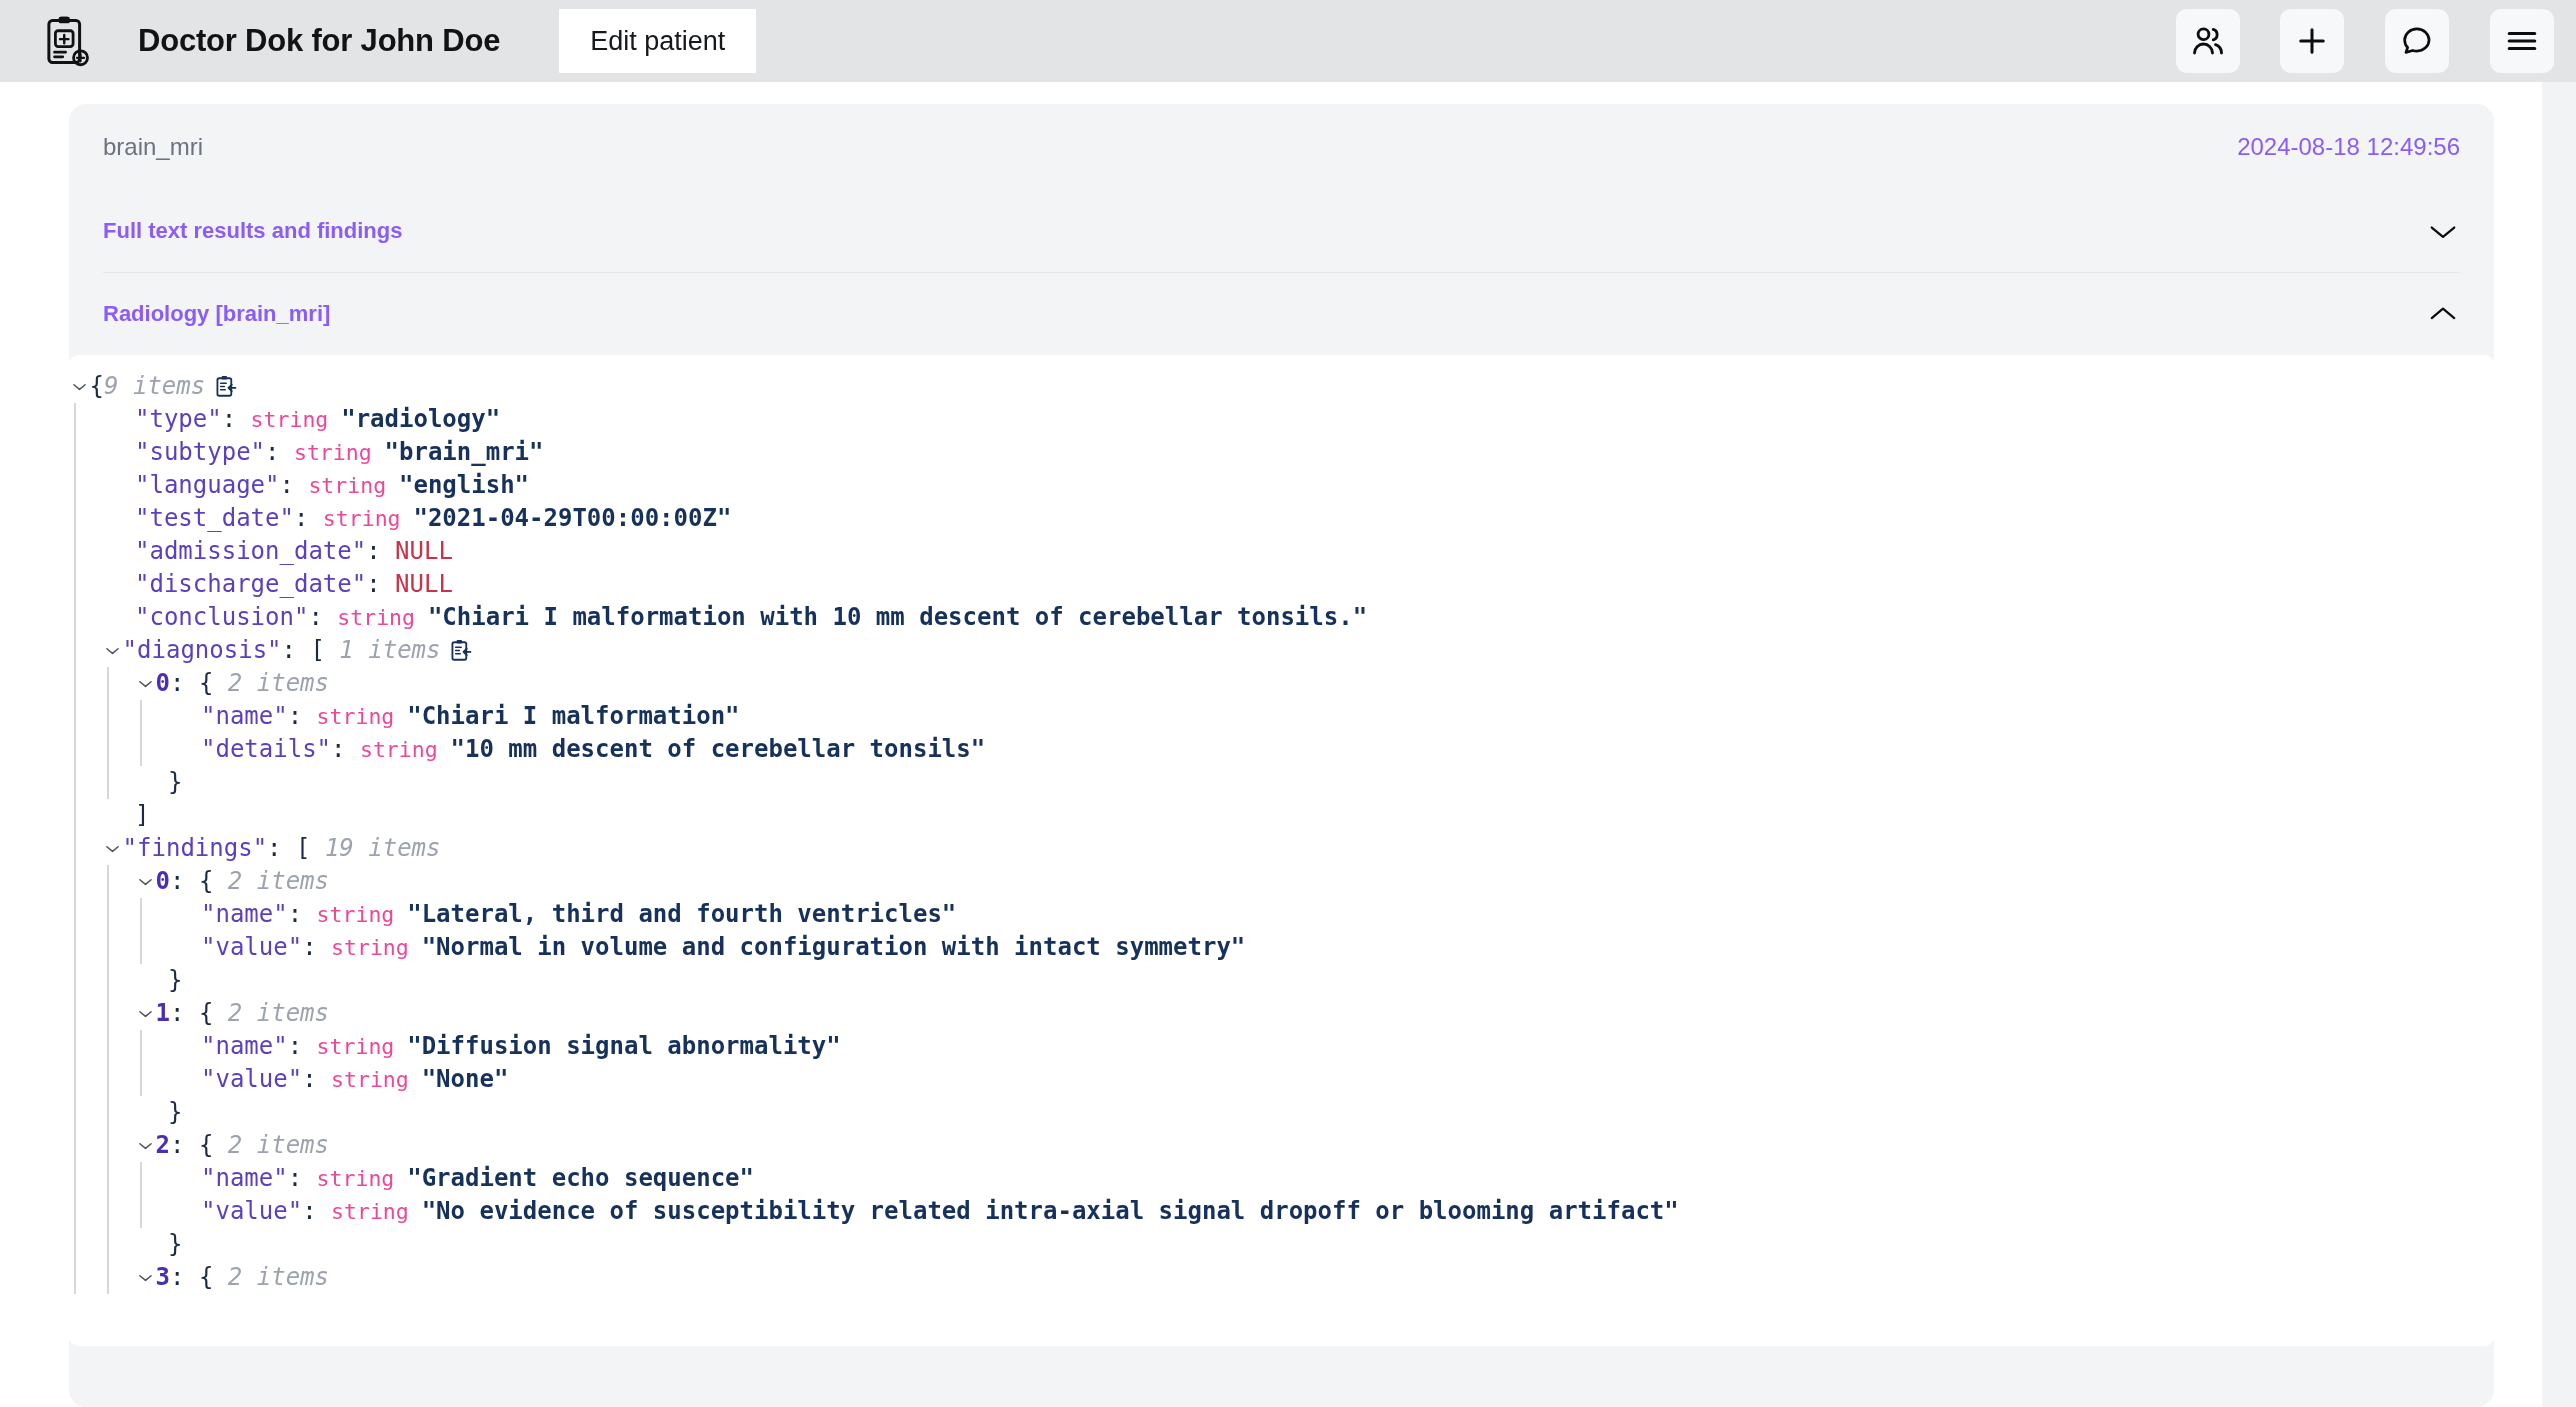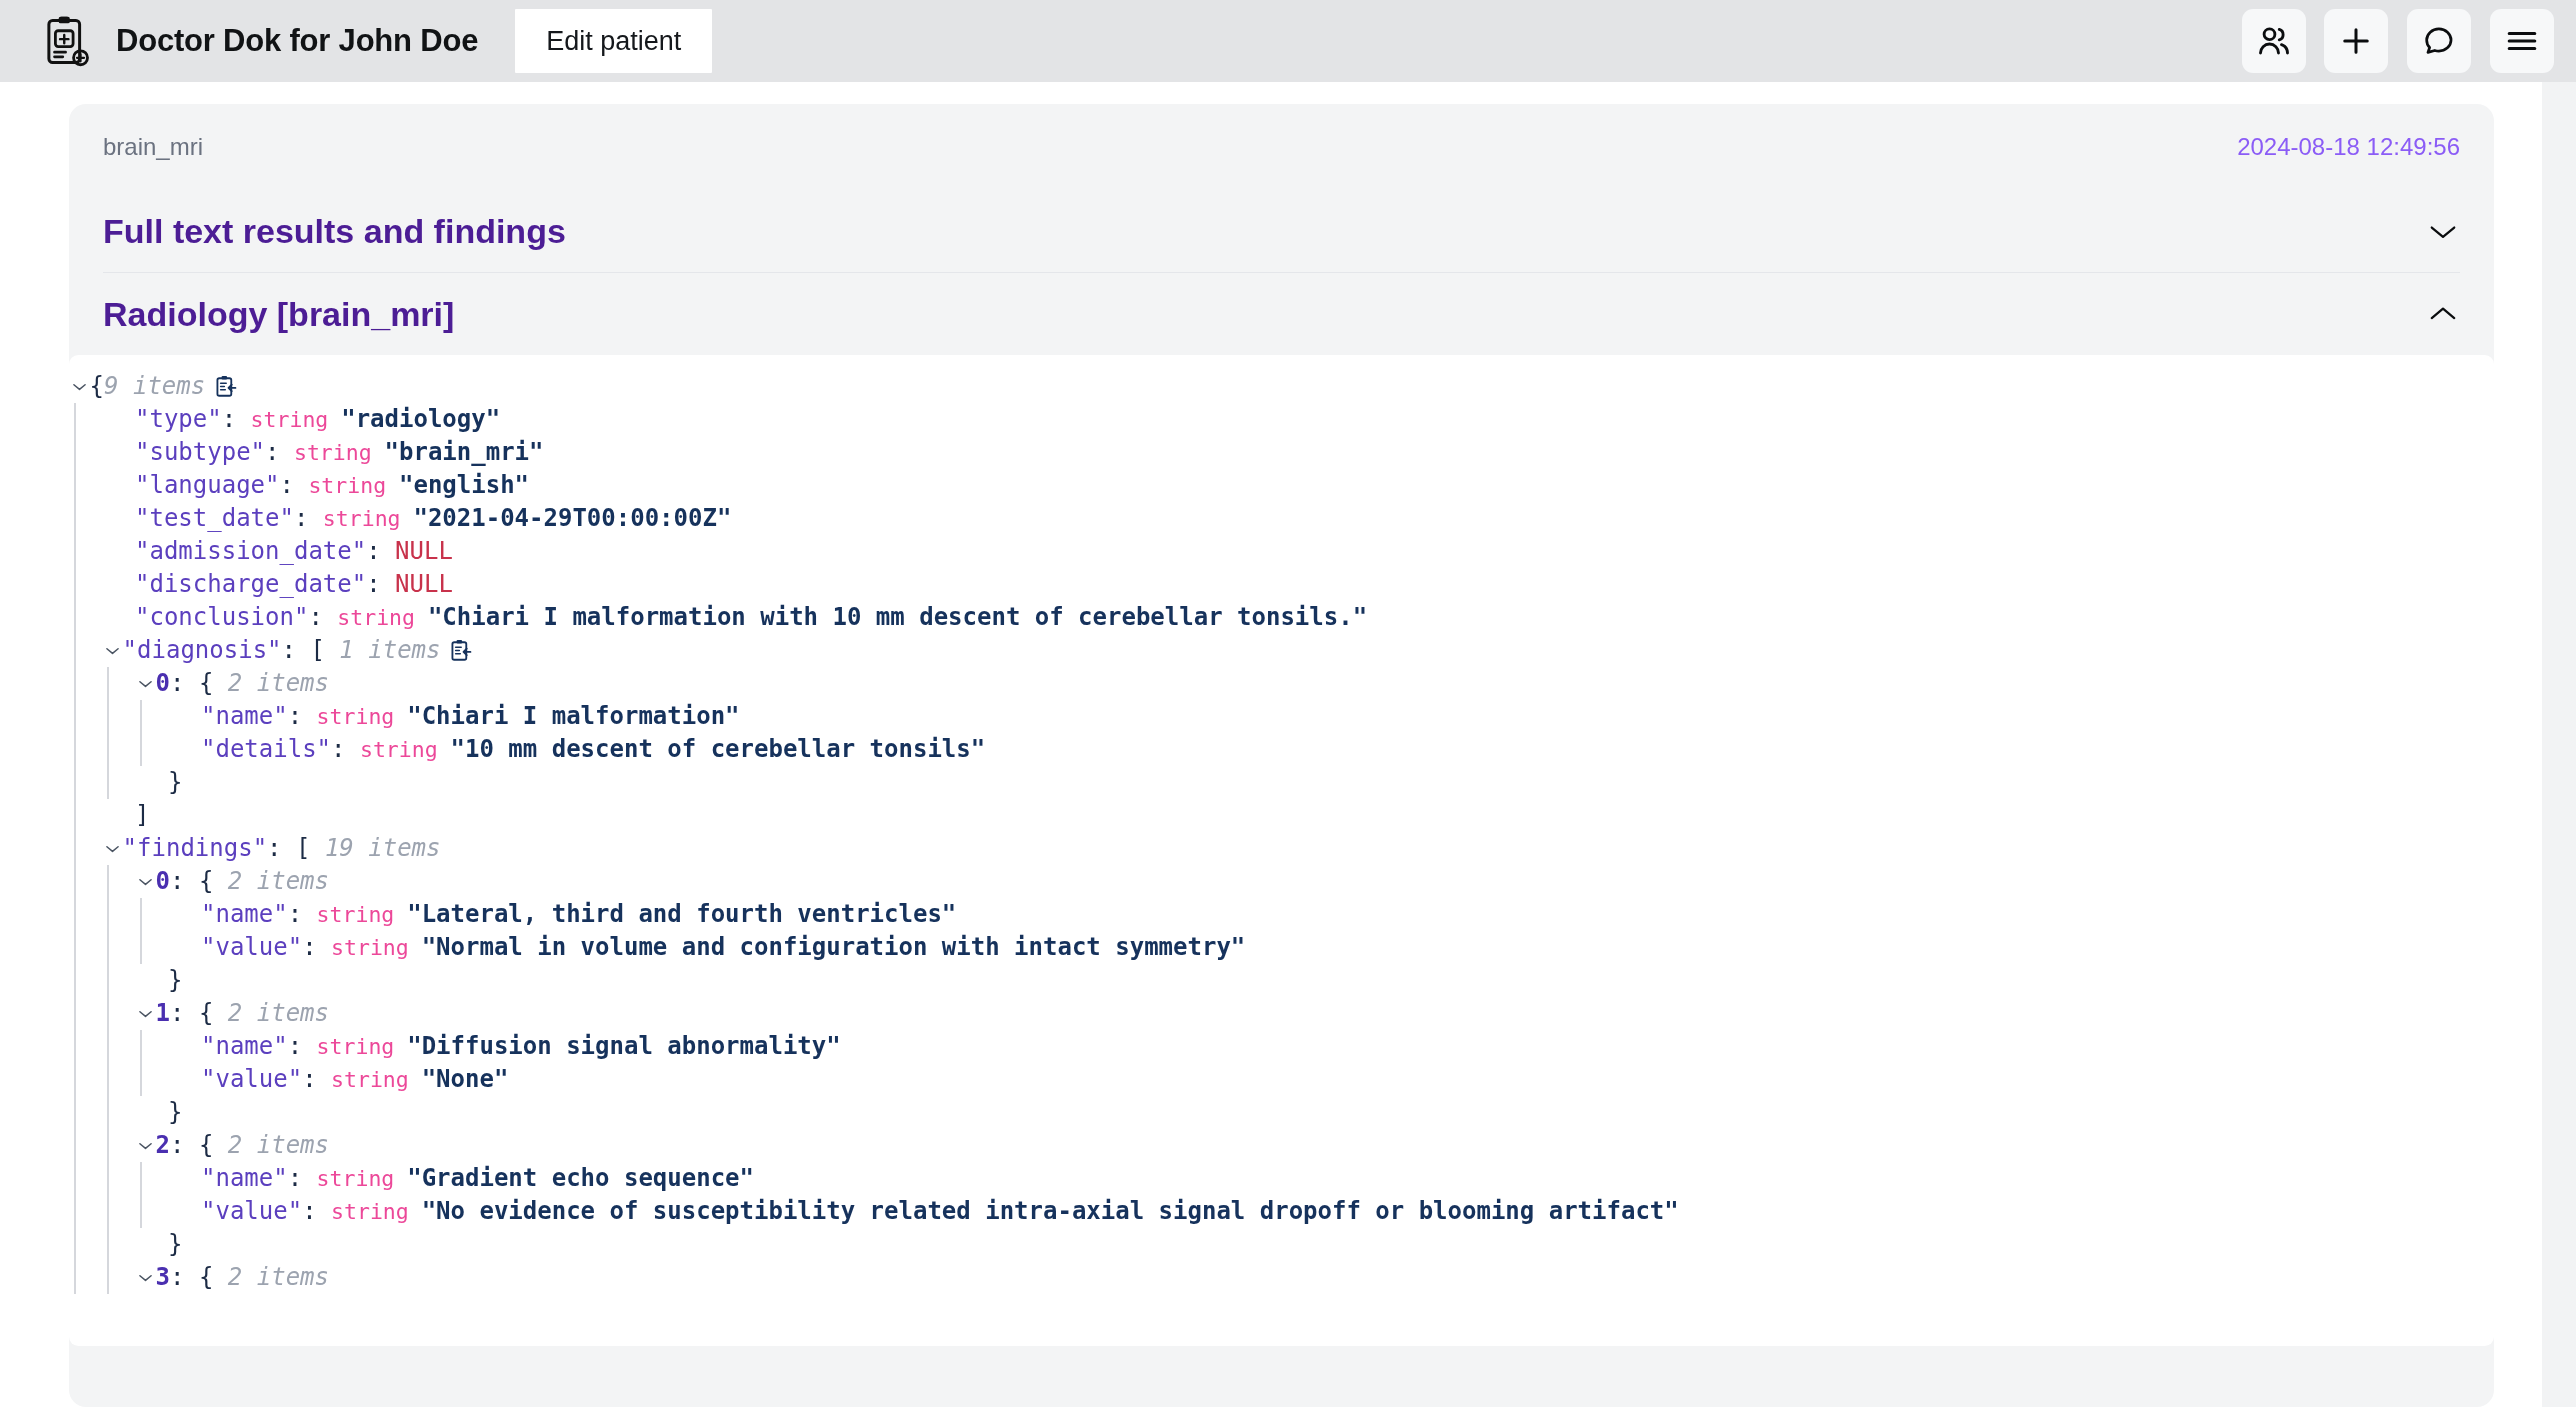--- a/index.html
+++ b/index.html
@@ -11,20 +11,21 @@
     font-family: "Liberation Sans", sans-serif;
   }
 
   
   .topbar {
     position: absolute; left: 0; top: 0;
     width: 2576px; height: 82px;
     background: #e3e4e6;
     display: flex; align-items: center;
     padding: 0 22.4px;
+    gap: 22px;
   }
   .brand-logo {
     width: 49px; height: 56px;
     margin-left: 20.6px; margin-right: 24px;
     flex: 0 0 auto;
     display: flex; align-items: center; justify-content: center;
   }
   .app-title {
     font-size: 31px; font-weight: 700; color: #111315;
     letter-spacing: -0.2px; white-space: nowrap;
@@ -83,21 +84,21 @@
 
   .accordion {
     border-bottom: 1.9px solid #e4e6ea;
   }
   .accordion.last { border-bottom: none; }
   .accordion-header {
     display: flex; align-items: center; justify-content: space-between;
     height: 82px; cursor: pointer;
   }
   .accordion-title {
-    font-size: 34px; font-weight: 700; color: #4c1d95;
+    font-size: 22px; font-weight: 700; color: #8b5cf6;
   }
   .chev { width: 34px; height: 20.6px; flex: 0 0 auto; }
 
   
   .json-view {
     position: relative;
     background: #ffffff;
     border-radius: 9.3px;
     margin: 0 -34px;
     padding: 15px 0 0 0;

